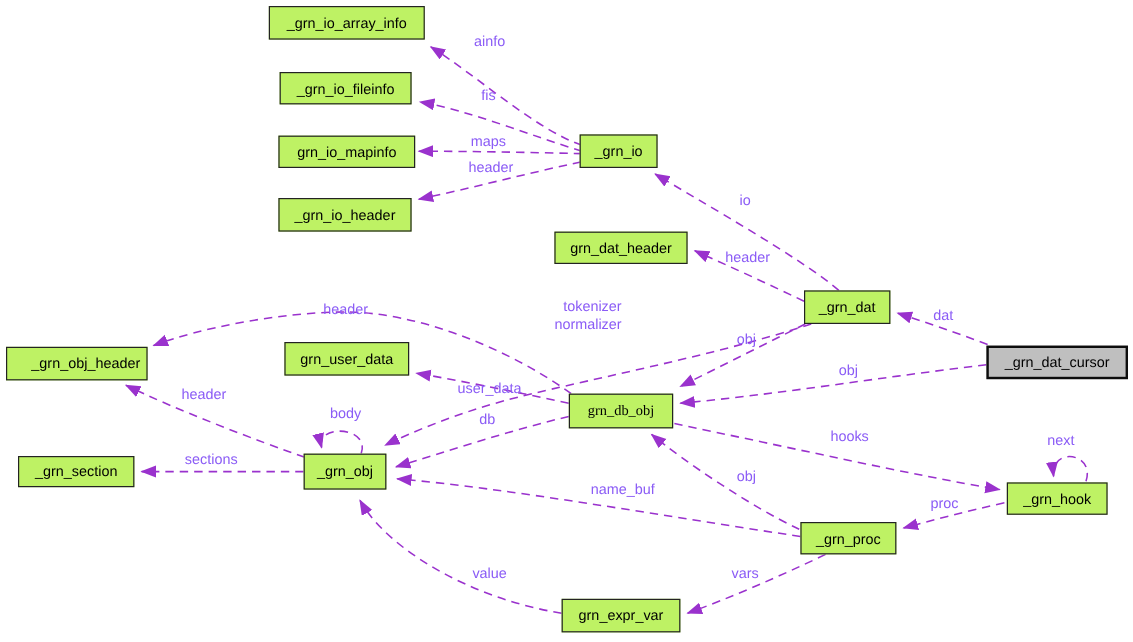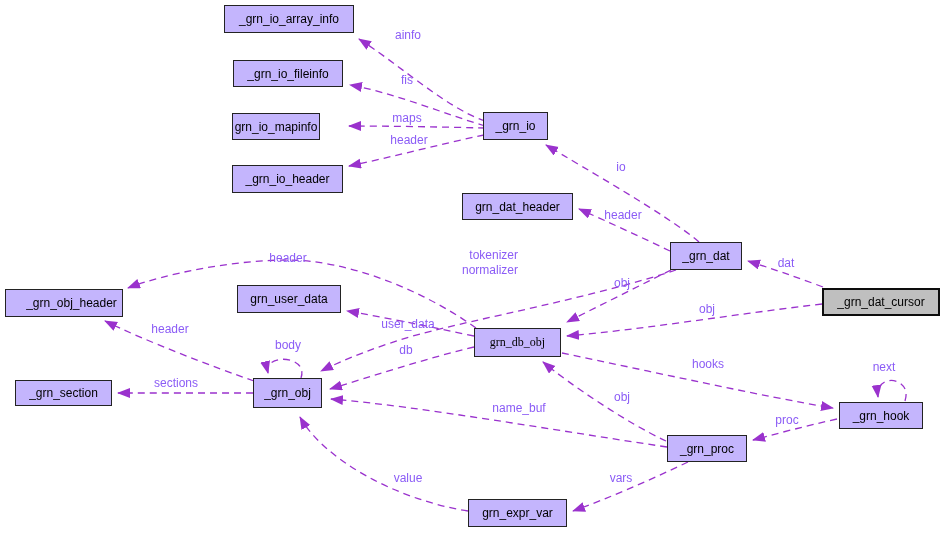--- a/index.html
+++ b/index.html
@@ -9,21 +9,21 @@
     background:#ffffff;
     font-family:"Liberation Sans", sans-serif;
     overflow:hidden;
   }
   svg.edges{position:absolute;left:0;top:0;width:944px;height:535px;}
   .edge{fill:none;stroke:#9a32cd;stroke-width:1.3;stroke-dasharray:7,5;}
   .node{
     position:absolute;
     box-sizing:border-box;
     border:1px solid #232323;
-    background:#c4b5fd;
+    background:#bef264;
     color:#000000;
     display:flex;align-items:center;justify-content:center;
     font-size:12px;
     white-space:nowrap;
     z-index:2;
   }
   .node.highlight{
     background:#bfbfbf;
     border:2px solid #0d0d0d;
   }
@@ -69,21 +69,21 @@
     <path class="edge" marker-end="url(#arrow)" d="M 676,270 C 590,298 480,318 420,334 C 380,345 343,360 321,371"></path>
     <path class="edge" marker-end="url(#arrow)" d="M 667,447 C 552,430 424,407 331,399"></path>
     <path class="edge" marker-end="url(#arrow)" d="M 837,419 C 806,426 779,433 753,440"></path>
     <path class="edge" marker-end="url(#arrow)" d="M 905,401 C 913,377 875,372 878,397"></path>
     <path class="edge" marker-end="url(#arrow)" d="M 688,462 C 648,481 609,498 573,511"></path>
     <path class="edge" marker-end="url(#arrow)" d="M 468,511 C 393,499 323,458 300,417"></path>
   </svg>
 
   <div class="node" style="left:224px;top:5px;width:130px;height:28px;">_grn_io_array_info</div>
   <div class="node" style="left:233px;top:60px;width:110px;height:27px;">_grn_io_fileinfo</div>
-  <div class="node" style="left:232px;top:113px;width:88px;height:27px;">grn_io_mapinfo</div>
+  <div class="node" style="left:232px;top:113px;width:114px;height:27px;">grn_io_mapinfo</div>
   <div class="node" style="left:232px;top:165px;width:111px;height:28px;">_grn_io_header</div>
   <div class="node" style="left:483px;top:112px;width:65px;height:28px;">_grn_io</div>
   <div class="node" style="left:462px;top:193px;width:111px;height:27px;">grn_dat_header</div>
   <div class="node" style="left:670px;top:242px;width:72px;height:28px;">_grn_dat</div>
   <div class="node highlight" style="left:822px;top:288px;width:118px;height:28px;">_grn_dat_cursor</div>
   <div class="node" style="left:5px;top:289px;width:118px;height:28px;padding-left:15px;">_grn_obj_header</div>
   <div class="node" style="left:237px;top:285px;width:104px;height:28px;">grn_user_data</div>
   <div class="node" style="left:474px;top:328px;width:87px;height:29px;font-family:Liberation Serif, serif;">grn_db_obj</div>
   <div class="node" style="left:253px;top:378px;width:69px;height:30px;">_grn_obj</div>
   <div class="node" style="left:15px;top:380px;width:97px;height:26px;">_grn_section</div>

